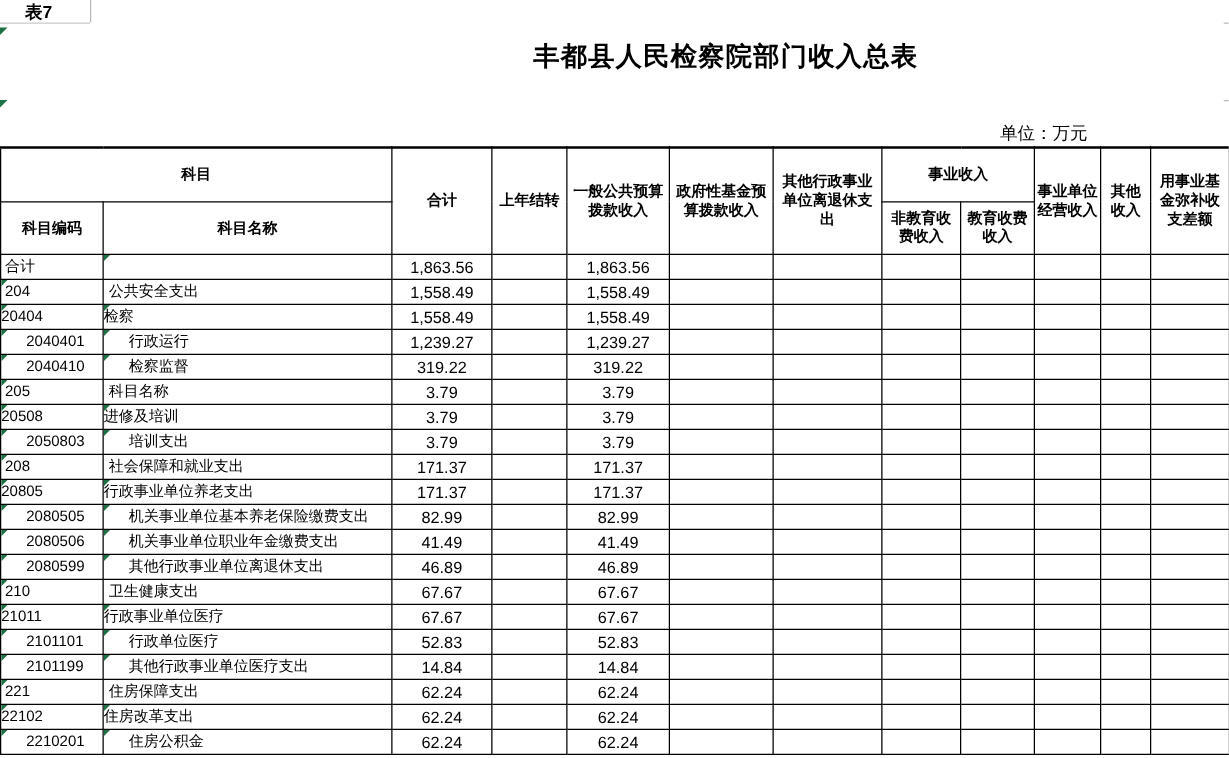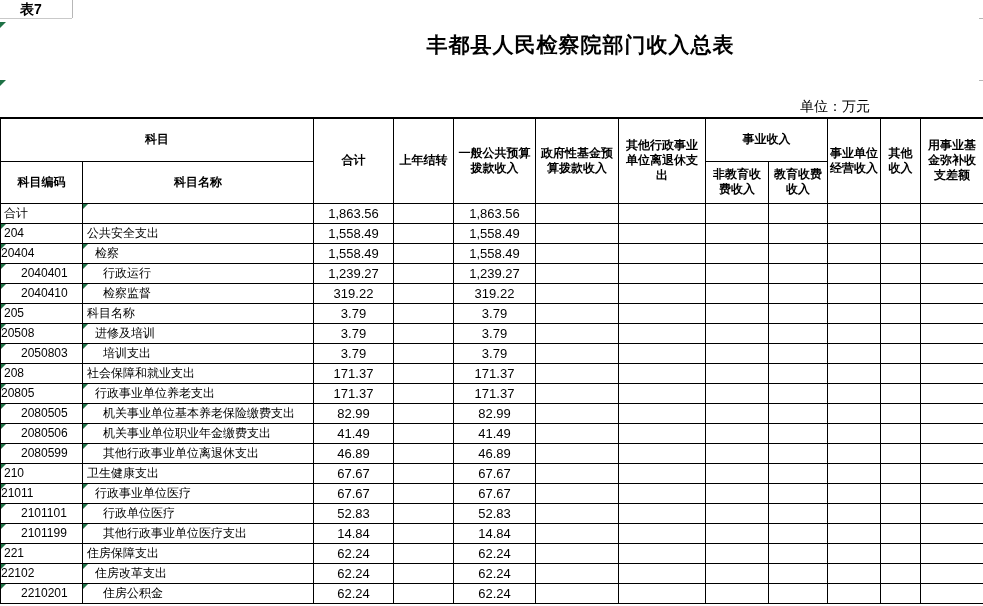--- a/index.html
+++ b/index.html
@@ -49,21 +49,21 @@
   }
   thead tr.hr1 { height:43px; }
   thead tr.hr2 { height:42px; }
   tbody tr { height:20px; }
   tbody td {
     font-size:12px; vertical-align:middle; white-space:nowrap; line-height:19px;
   }
   td.num { text-align:center; font-size:13px; }
   td.code, td.name { text-align:left; }
   .ci0 { padding-left:3px; }  .ci1 { } .ci2 { padding-left:20px; }
-  .ni0 { padding-left:4px; }  .ni1 { padding-left:12px; } .ni2 { padding-left:20px; }
+  .ni0 { padding-left:4px; }  .ni1 { } .ni2 { padding-left:20px; }
 </style>
 </head>
 <body>
 
 <div class="gridline-v"></div>
 <div class="gridline-h"></div>
 <div class="edge-tick" style="top:18px;"></div>
 <div class="edge-tick" style="top:80px;"></div>
 
 <div class="sheet-label">表7</div>

